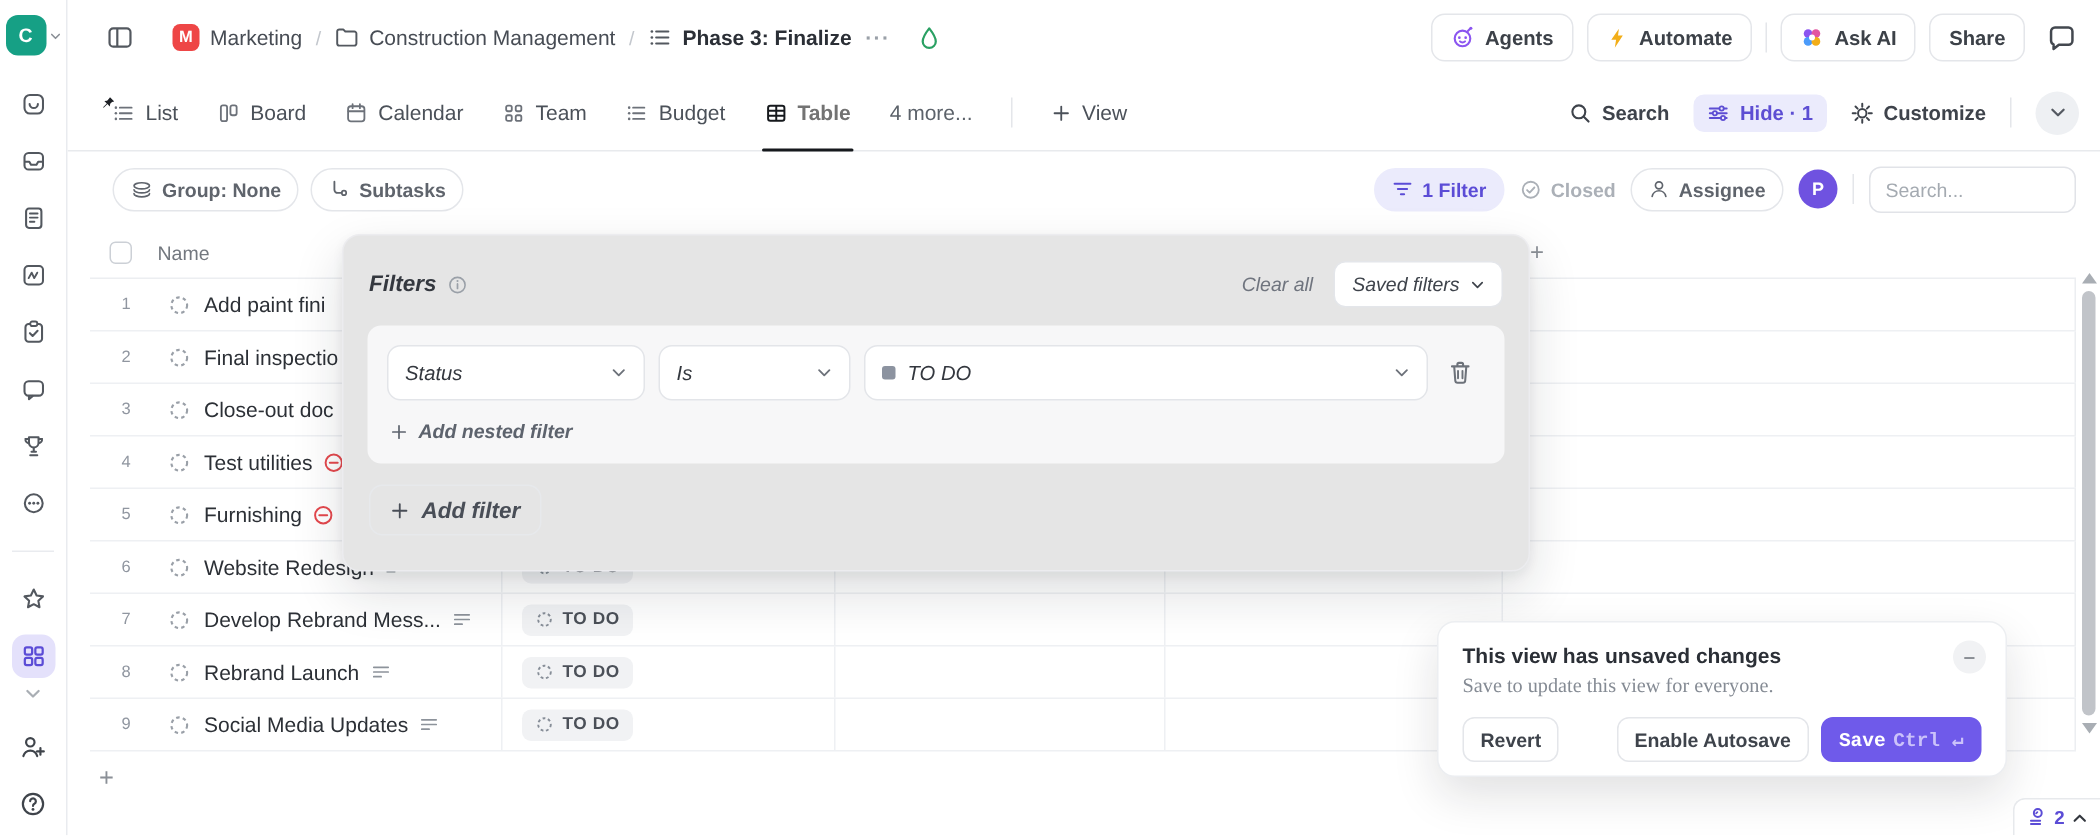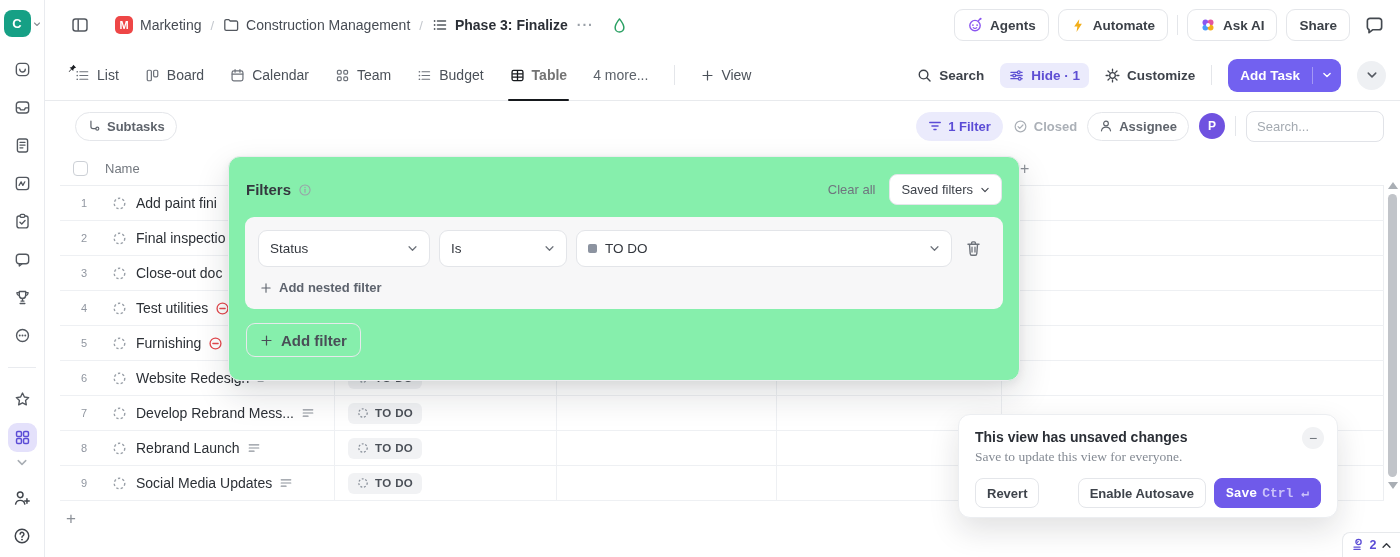--- a/index.html
+++ b/index.html
@@ -74,21 +74,21 @@
   .c-3 { width:220px; } .c-4 { width:225px; }
   .c-last { flex:1; border-right:1px solid #eceef1; }
   .row-num { width:24px; margin-left:12px; font-size:11px; color:#9096a0; text-align:center; }
   .task-circ { margin-left:16px; margin-right:9px; flex:none; }
   .task-name { color:#2c3036; white-space:nowrap; }
   .flag-ic, .desc-ic { margin-left:7px; flex:none; }
   .badge { display:flex; align-items:center; gap:6px; background:#f1f2f4; border-radius:6px; padding:4.5px 9px; font-size:11.5px; font-weight:700; color:#4b5058; letter-spacing:.4px; }
   .addrow { height:35px; display:flex; align-items:center; color:#8b9097; font-size:17px; padding-left:6px; cursor:pointer; }
 
   
-  .popup { position:absolute; left:228px; top:156px; width:792px; height:225px; background:#86efac; border:1px solid #ececef; border-radius:12px; box-shadow:0 14px 34px rgba(24,26,32,.14), 0 3px 8px rgba(24,26,32,.06); z-index:10; }
+  .popup { position:absolute; left:228px; top:156px; width:792px; height:225px; background:#e5e5e5; border:1px solid #ececef; border-radius:12px; box-shadow:0 14px 34px rgba(24,26,32,.14), 0 3px 8px rgba(24,26,32,.06); z-index:10;font-style:italic; }
   .popup-head { display:flex; align-items:center; padding:17px 17px 12px 17px; }
   .popup-title { font-size:15px; font-weight:700; color:#34383f; }
   .info-ic { margin-left:7px; color:#9aa0a8; }
   .popup-head-right { margin-left:auto; display:flex; align-items:center; gap:14px; }
   .clearall { font-size:13px; color:#6f747e; cursor:pointer; }
   .savedfilters { height:31px; border:1px solid #e4e6ea; border-radius:8px; background:#fff; display:flex; align-items:center; gap:7px; padding:0 11px; font-size:13px; color:#3e434b; cursor:pointer; }
   .popup-panel { margin:0 16px; background:#f7f7f8; border-radius:9px; padding:13px 13px 12px 13px; }
   .frow { display:flex; align-items:center; gap:9px; }
   .fselect { height:37px; background:#fff; border:1px solid #e3e5e9; border-radius:9px; display:flex; align-items:center; padding:0 11px; font-size:13.5px; color:#33373e; cursor:pointer; }
   .fs-field { width:172px; } .fs-op { width:128px; } .fs-val { width:376px; }
@@ -348,38 +348,36 @@
           <span>Hide · 1</span>
         </span>
         <span class="flat-act">
           <svg width="15" height="15" viewBox="0 0 16 16">
               <circle cx="8" cy="8" r="3" fill="none" stroke="#3e434b" stroke-width="1.4"></circle>
               <path d="M8 1.2v2.2M8 12.6v2.2M1.2 8h2.2M12.6 8h2.2M3.2 3.2l1.5 1.5M11.3 11.3l1.5 1.5M12.8 3.2l-1.5 1.5M4.7 11.3l-1.5 1.5" stroke="#3e434b" stroke-width="1.4" stroke-linecap="round"></path>
             </svg>
           <span>Customize</span>
         </span>
         <div class="vdiv"></div>
-        <span class="addtask">
-          <span class="at-label">Add Task</span>
-          <span class="at-split"></span>
-          <span class="at-caret">
-              <svg width="10" height="10" viewBox="0 0 16 16">
-                <polyline points="3,5.5 8,10.5 13,5.5" fill="none" stroke="#fff" stroke-width="2.2" stroke-linecap="round" stroke-linejoin="round"></polyline>
-              </svg>
-            </span>
-        </span>
         <span class="round-btn">
             <svg width="12" height="12" viewBox="0 0 16 16">
               <polyline points="3,5.5 8,10.5 13,5.5" fill="none" stroke="#555a62" stroke-width="2" stroke-linecap="round" stroke-linejoin="round"></polyline>
             </svg>
           </span>
       </div>
     </div>
 
     <div class="toolbar">
+      <span class="chip">
+        <svg width="15" height="15" viewBox="0 0 16 16">
+            <path d="M2.5 5.2C2.5 4 4.9 3 8 3s5.5 1 5.5 2.2S11.1 7.4 8 7.4 2.5 6.4 2.5 5.2z" fill="none" stroke="#5f646c" stroke-width="1.2"></path>
+            <path d="M2.5 8c0 1.2 2.4 2.2 5.5 2.2S13.5 9.2 13.5 8M2.5 10.8C2.5 12 4.9 13 8 13s5.5-1 5.5-2.2" fill="none" stroke="#5f646c" stroke-width="1.2" stroke-linecap="round"></path>
+          </svg>
+        <span>Group: None</span>
+      </span>
       <span class="chip">
         <svg width="14" height="14" viewBox="0 0 16 16">
             <path d="M4.5 2.5v6a2.5 2.5 0 0 0 2.5 2.5h3" fill="none" stroke="#5f646c" stroke-width="1.4" stroke-linecap="round"></path>
             <circle cx="11.8" cy="11" r="1.7" fill="none" stroke="#5f646c" stroke-width="1.3"></circle>
           </svg>
         <span>Subtasks</span>
       </span>
       <div class="toolbar-right">
         <span class="chip filter-on">
           <svg width="14" height="14" viewBox="0 0 16 16">

